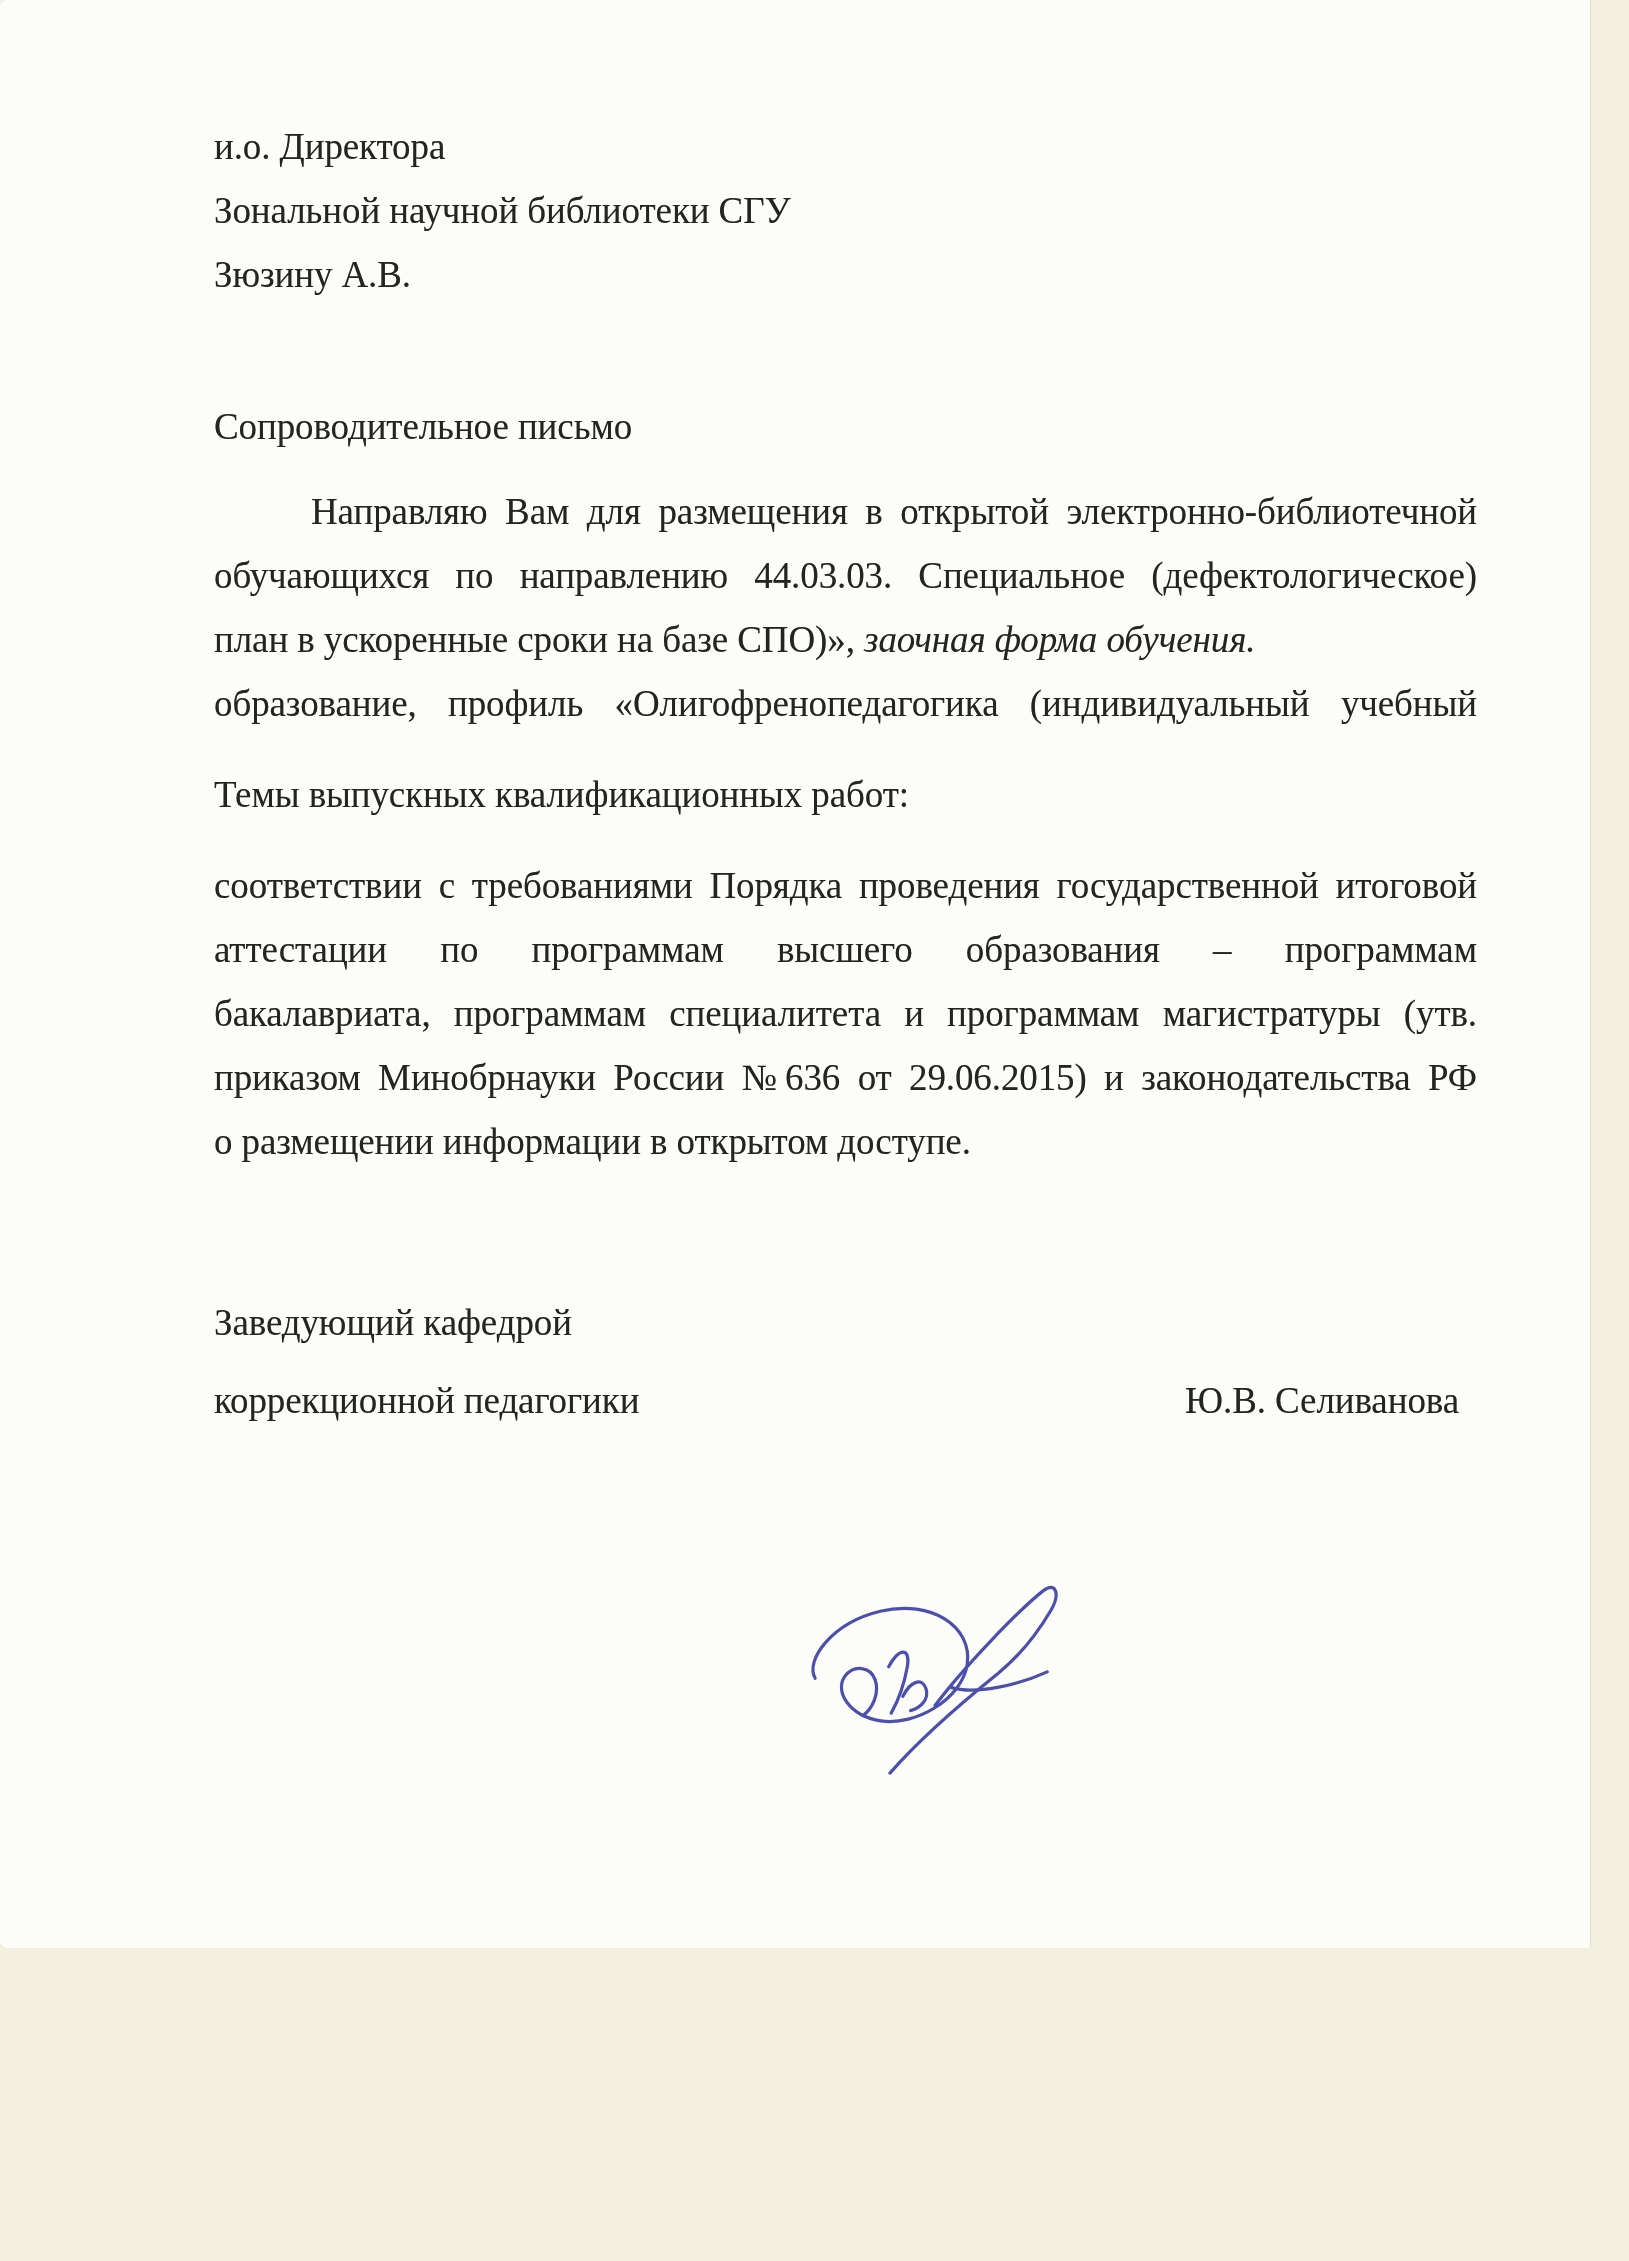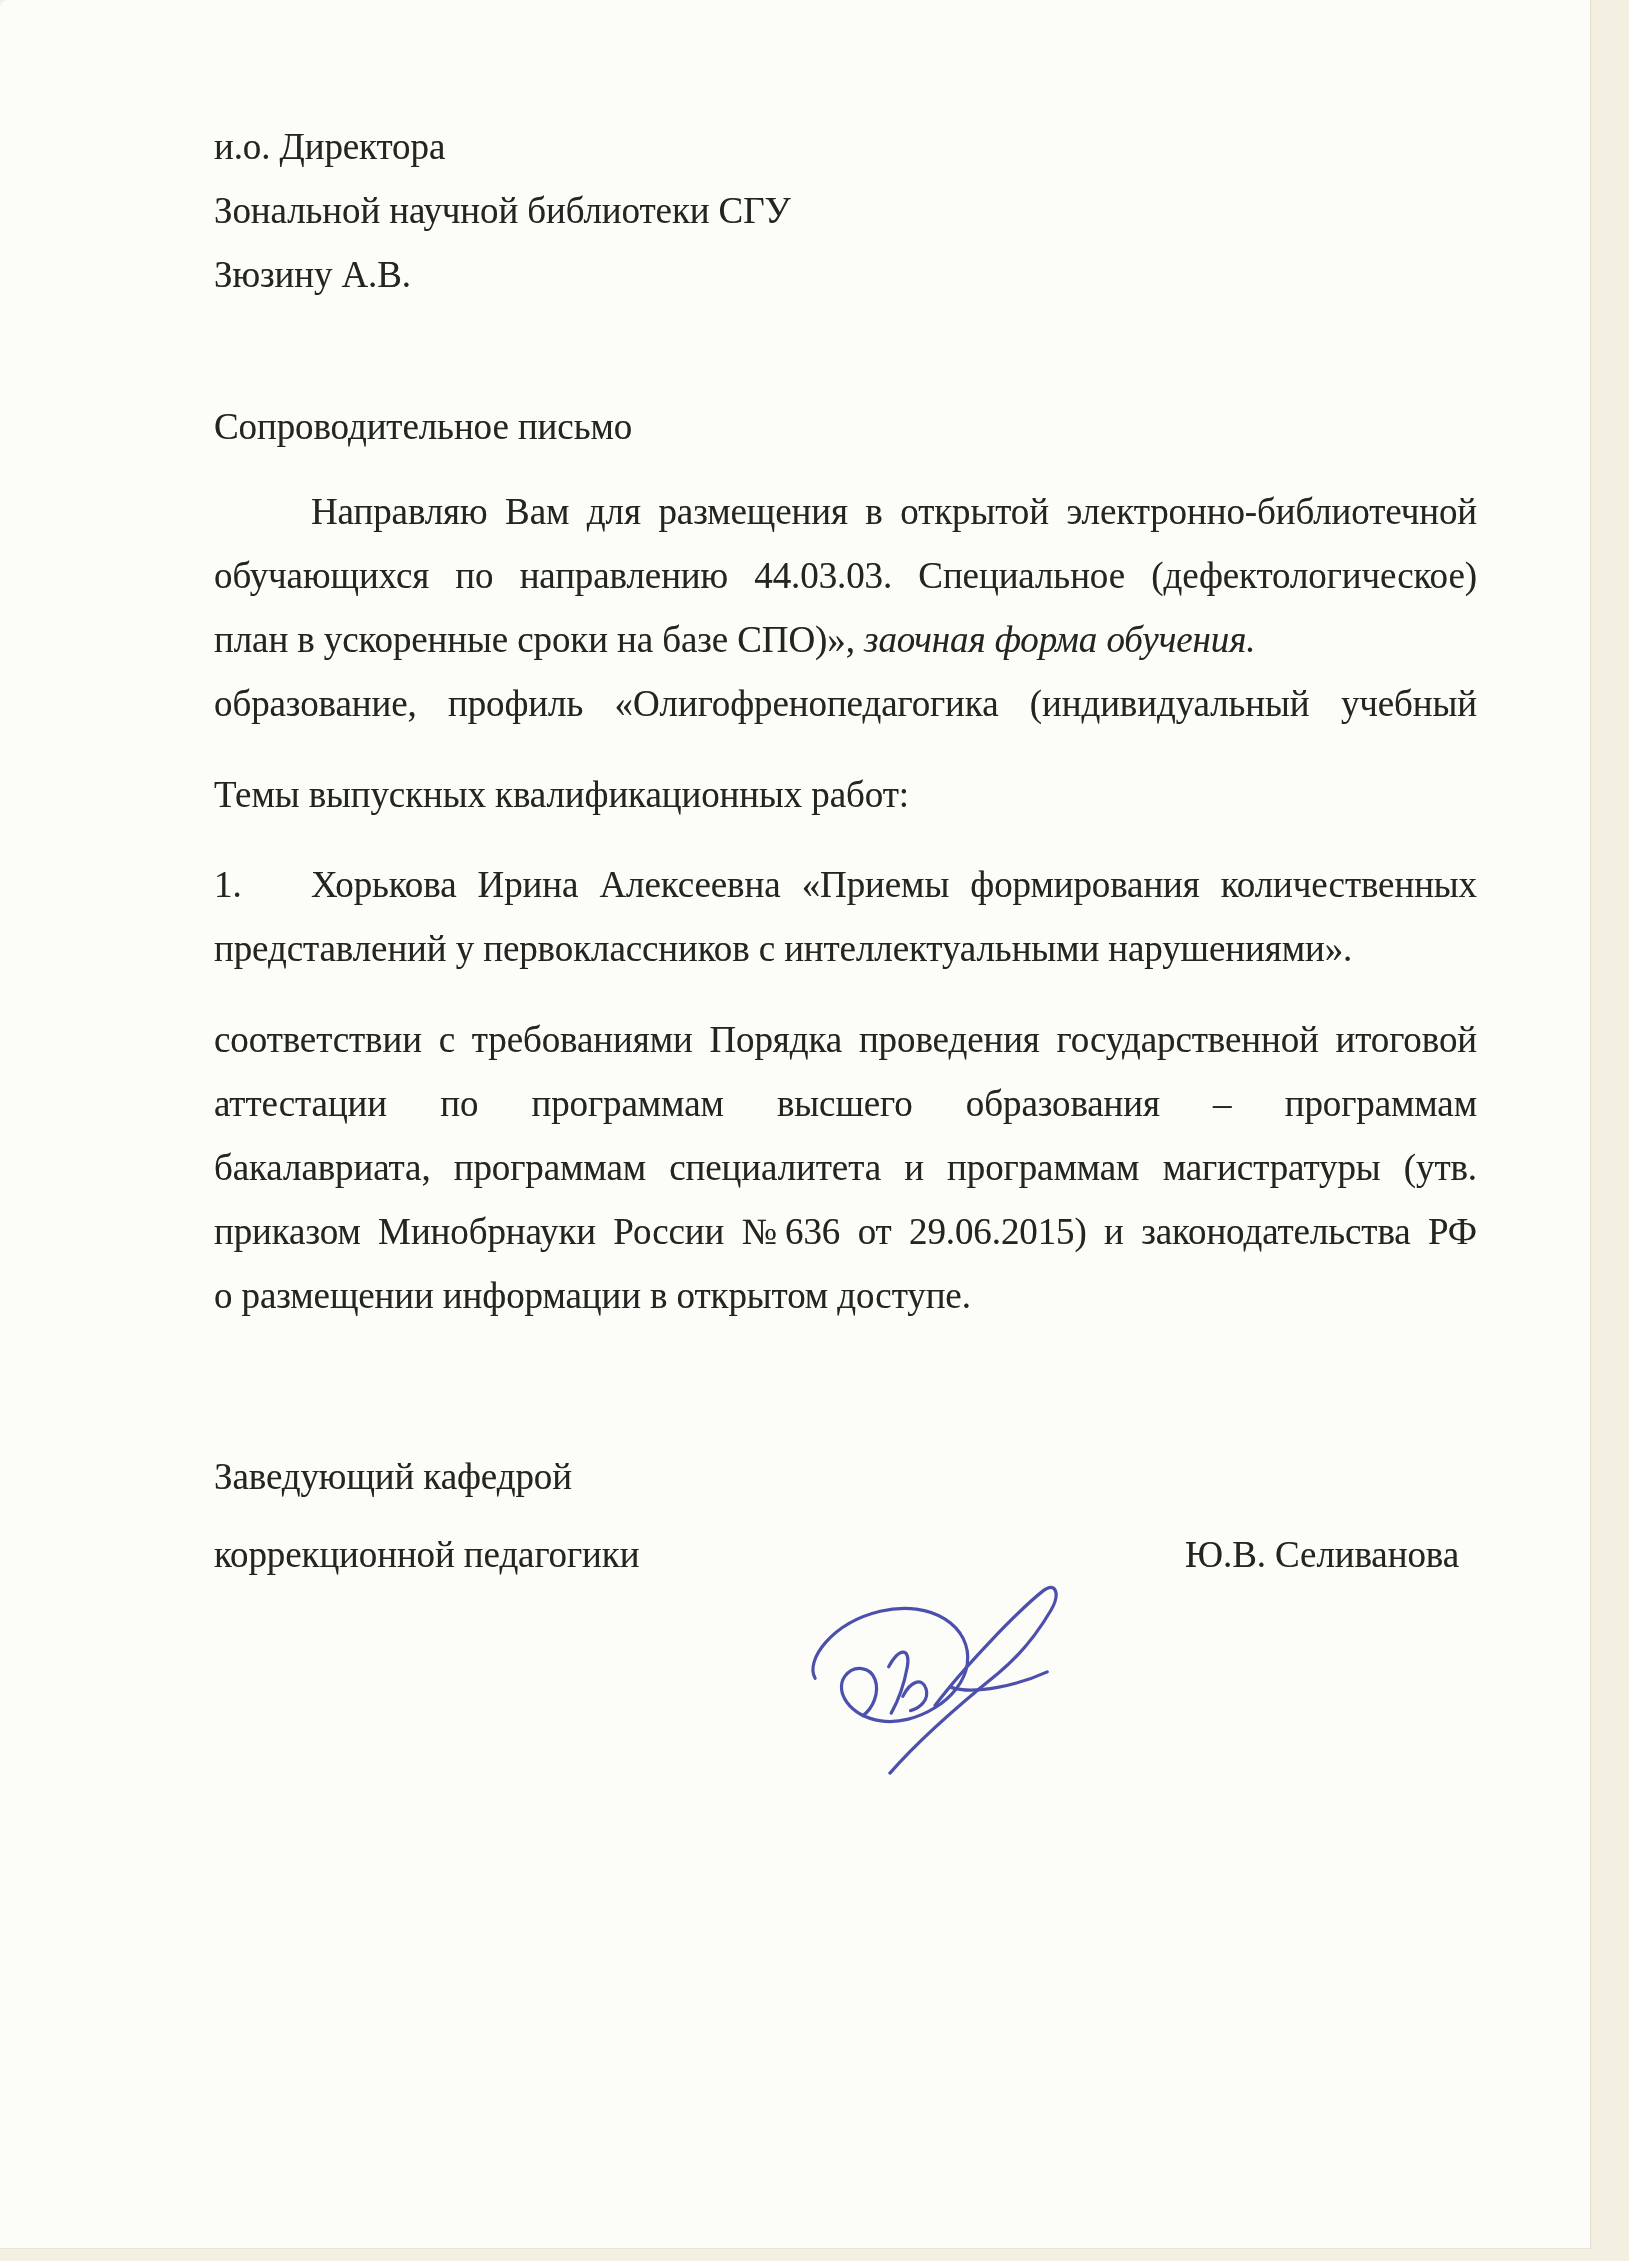--- a/index.html
+++ b/index.html
@@ -5,21 +5,21 @@
   html, body { margin: 0; padding: 0; }
   body {
     width: 1630px;
     height: 2261px;
     font-family: "Liberation Serif", "DejaVu Serif", serif;
     background: #f3f0e1;
   }
   .scan {
     position: relative;
     width: 1630px;
-    height: 2261px;
+    height: 1948px;
     background: var(--cream, #f3f0e1);
     overflow: hidden;
     border-radius: 8px;
   }
   
   .paper {
     position: absolute;
     left: 0; top: 0;
     width: 1591px;
     height: 2249px;
@@ -93,24 +93,20 @@
 
     <div class="para1">
         <div class="line fill indent">Направляю Вам для размещения в открытой электронно-библиотечной</div>
         <div class="line fill">обучающихся по направлению 44.03.03. Специальное (дефектологическое)</div>
         <div class="line"><span>план в ускоренные сроки на базе СПО)», </span><span class="italic">заочная форма обучения.</span></div>
         <div class="line fill">образование, профиль «Олигофренопедагогика (индивидуальный учебный</div>
       </div>
 
     <div class="works-heading">Темы выпускных квалификационных работ:</div>
 
-    <div class="works-list">
-        <div class="line fill"><span class="list-marker">1.</span>Хорькова Ирина Алексеевна «Приемы формирования количественных</div>
-        <div class="line">представлений у первоклассников с интеллектуальными нарушениями».</div>
-      </div>
 
     <div class="para2">
         <div class="line fill">соответствии с требованиями Порядка проведения государственной итоговой</div>
         <div class="line fill">аттестации по программам высшего образования – программам</div>
         <div class="line fill">бакалавриата, программам специалитета и программам магистратуры (утв.</div>
         <div class="line fill">приказом Минобрнауки России №636 от 29.06.2015) и законодательства РФ</div>
         <div class="line">о размещении информации в открытом доступе.</div>
       </div>
 
     <div class="signature-section">

